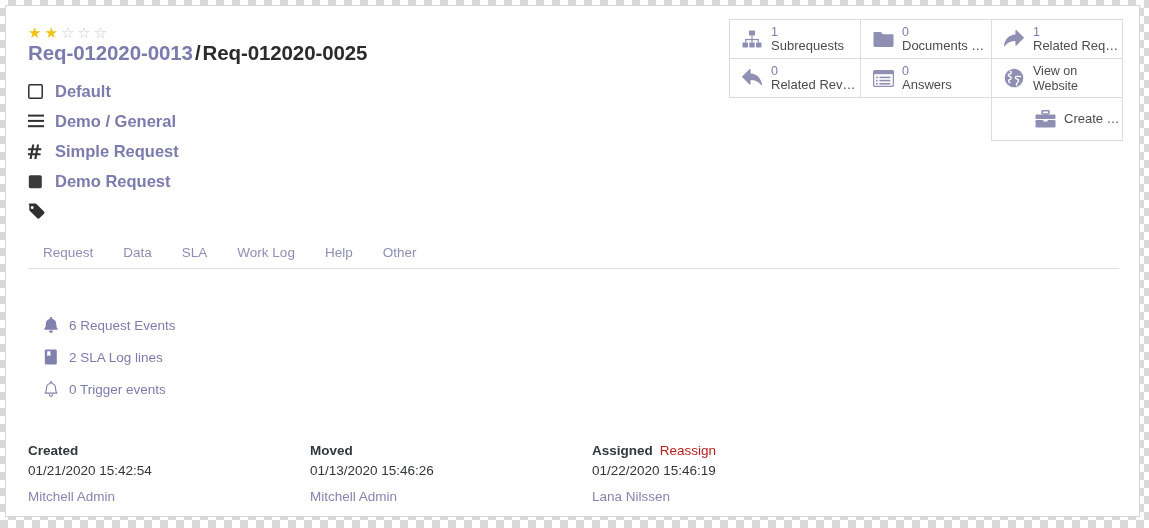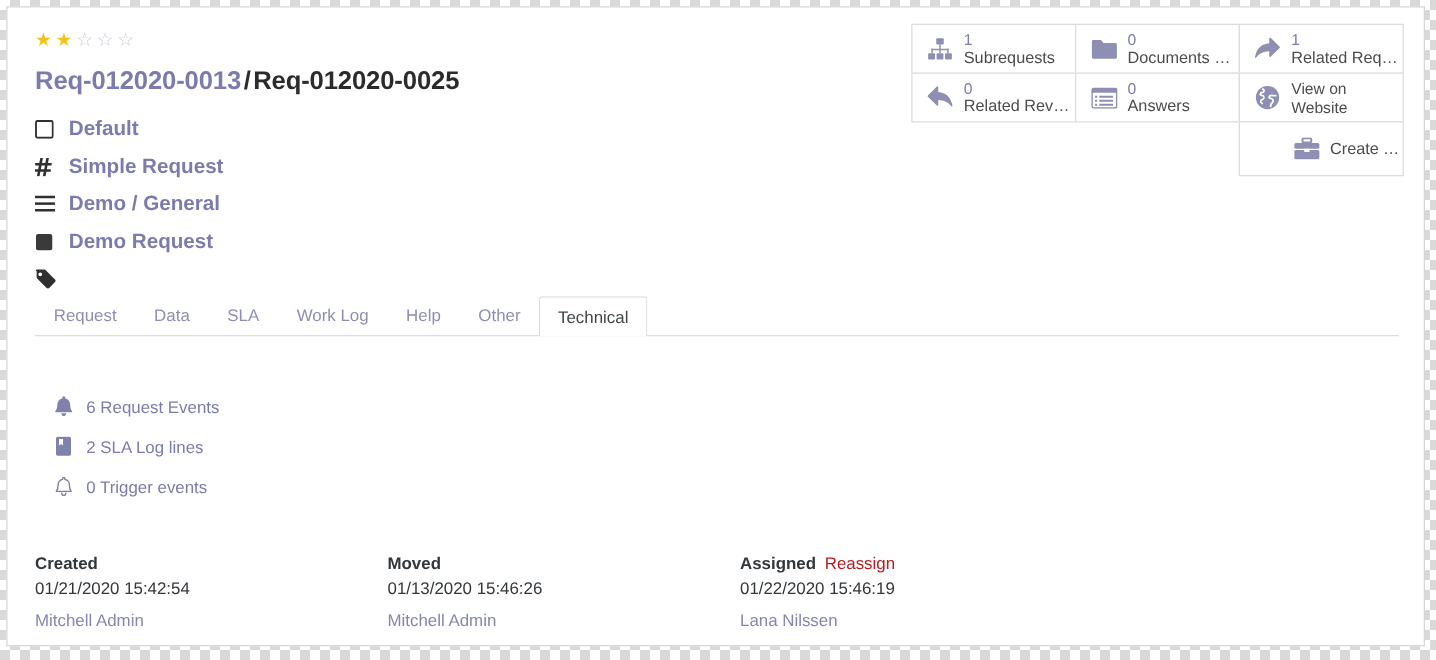--- a/index.html
+++ b/index.html
@@ -100,21 +100,20 @@
     padding-left: 40px;
   }
 
   
   .hdr { position: absolute; left: 22px; top: 18px; }
   .stars { display: flex; gap: 3px; font-size: 15px; line-height: 1; height: 17px; align-items: center; }
   .star { color: #f0c419; }
   .star.off { color: #c9c9d6; }
 
   .title-line {
-    margin-top: 12px;
     font-size: 20.5px;
     font-weight: bold;
     letter-spacing: -0.1px;
     white-space: nowrap;
   }
   .title-link { color: #7c7bad; cursor: pointer; }
   .title-sep { color: #2b2b2b; font-weight: bold; padding: 0 2px; }
   .title-cur { color: #2b2b2b; }
 
   .meta-list { margin-top: 11px; }
@@ -366,36 +365,36 @@
         <span class="meta-ico">
           <svg width="15" height="15" viewBox="0 0 15 15">
               <rect x="0.8" y="0.8" width="13.4" height="13.4" rx="1.2" fill="none" stroke="#31302f" stroke-width="1.5"></rect>
             </svg>
         </span>
         <span class="meta-lbl">Default</span>
       </div>
 
       <div class="meta-row">
         <span class="meta-ico">
-          <svg width="15" height="15" viewBox="0 0 15 15" fill="#31302f">
-            <path d="M4.2 0.4h2.1L5.6 4.3h2.7l.7-3.9h2.1l-.7 3.9h2.9v2h-3.3l-.55 3h3.15v2h-3.5l-.7 3.9H6.25l.7-3.9H4.3l-.7 3.9H1.5l.7-3.9H-0.4v-2h2.95l.55-3H0.1v-2h3.35l.75-3.9zM5.25 6.3l-.55 3h2.7l.55-3h-2.7z"></path>
-          </svg>
-        </span>
-        <span class="meta-lbl">Simple Request</span>
-      </div>
-
-      <div class="meta-row">
-        <span class="meta-ico">
           <svg width="16" height="14" viewBox="0 0 16 14" fill="#31302f">
             <rect x="0" y="0.6" width="16" height="2"></rect>
             <rect x="0" y="5.9" width="16" height="2"></rect>
             <rect x="0" y="11.2" width="16" height="2"></rect>
           </svg>
         </span>
         <span class="meta-lbl">Demo / General</span>
+      </div>
+
+      <div class="meta-row">
+        <span class="meta-ico">
+          <svg width="15" height="15" viewBox="0 0 15 15" fill="#31302f">
+            <path d="M4.2 0.4h2.1L5.6 4.3h2.7l.7-3.9h2.1l-.7 3.9h2.9v2h-3.3l-.55 3h3.15v2h-3.5l-.7 3.9H6.25l.7-3.9H4.3l-.7 3.9H1.5l.7-3.9H-0.4v-2h2.95l.55-3H0.1v-2h3.35l.75-3.9zM5.25 6.3l-.55 3h2.7l.55-3h-2.7z"></path>
+          </svg>
+        </span>
+        <span class="meta-lbl">Simple Request</span>
       </div>
 
       <div class="meta-row">
         <span class="meta-ico">
           <svg width="15" height="15" viewBox="0 0 15 15">
               <rect x="0.8" y="1.2" width="13" height="13" rx="1.6" fill="#3a3a3a"></rect>
             </svg>
         </span>
         <span class="meta-lbl">Demo Request</span>
       </div>
@@ -412,21 +411,20 @@
     </div>
   </div>
 
   <div class="tabs">
     <div class="tab">Request</div>
     <div class="tab">Data</div>
     <div class="tab">SLA</div>
     <div class="tab">Work Log</div>
     <div class="tab">Help</div>
     <div class="tab">Other</div>
-    <div class="tab active">Technical</div>
   </div>
 
   <div class="tech">
 
     <div class="tech-row">
       <span class="tech-ico">
         <svg width="14" height="16" viewBox="0 0 14 16" fill="#8181ad">
           <path d="M7 0c-.7 0-1.2.5-1.2 1.2v.5C3.4 2.2 1.8 4.3 1.8 6.8c0 3.4-.9 4.3-1.5 5-.3.3-.1.9.4.9h12.6c.5 0 .7-.6.4-.9-.6-.7-1.5-1.6-1.5-5 0-2.5-1.6-4.6-4-5.1v-.5C8.2.5 7.7 0 7 0zM5 13.6c.1 1.3 1 2.4 2 2.4s1.9-1.1 2-2.4H5z"></path>
         </svg>
       </span>

